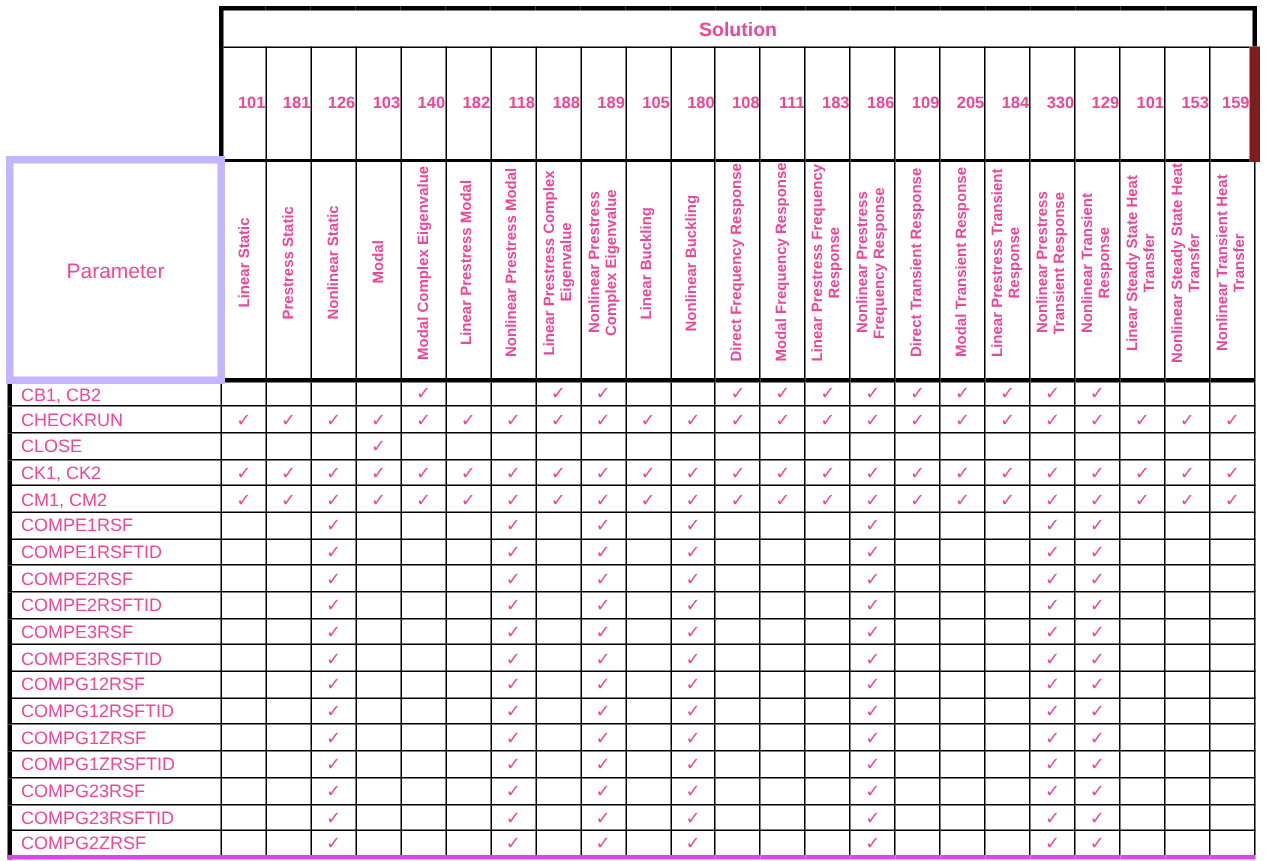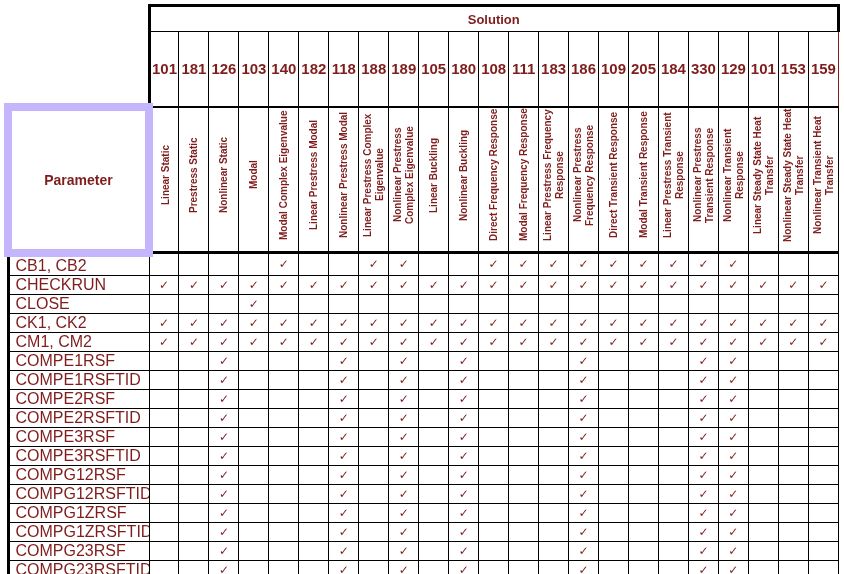--- a/index.html
+++ b/index.html
@@ -1,59 +1,59 @@
 <!DOCTYPE html>
 <html><head>
 <meta charset="utf-8">
 <style>
   html, body { margin:0; padding:0; background:#ffffff; }
   .page {
     position:relative; width:844px; height:574px; background:#ffffff;
-    font-family:"Liberation Sans", sans-serif; color:#7f1d1d; overflow:hidden;
+    font-family:"Liberation Sans", sans-serif; color:#ec4899; overflow:hidden;
   }
   table.matrix {
     position:absolute; left:4px; top:4px; width:836px;
     border-collapse:collapse; table-layout:fixed;
   }
   td { padding:0; overflow:hidden; }
   tr.r-solution { height:26px; }
   tr.r-numbers  { height:75px; }
   tr.r-labels   { height:146px; }
   tr.r-data     { height:17.7px; }
 
   td.blank-cell { border:none; background:#ffffff; }
   td.solution-cell {
     border:3px solid #000; border-bottom:1px solid #000;
     font-weight:bold; font-size:13px; text-align:center; vertical-align:middle;
   }
   td.num-cell {
     border:1px solid #000; border-bottom:2px solid #000;
-    font-weight:bold; font-size:15px; text-align:center; vertical-align:middle;
+    font-weight:bold; font-size:11px; text-align:right; vertical-align:middle;
   }
   td.num-first { border-left:3px solid #000; }
-  td.col-last  { border-right:1px solid #7f1d1d; }
+  td.col-last  { border-right:7px solid #7f1d1d; }
 
   td.param-cell {
-    border:8px solid #c4b5fd;
-    font-weight:bold; font-size:14px; text-align:center; vertical-align:middle;
+    border:5px solid #c4b5fd;
+    font-weight:normal; font-size:14px; text-align:center; vertical-align:middle;
   }
   td.rot-cell {
     border:1px solid #000; border-bottom:3px solid #000;
     vertical-align:bottom; text-align:center; padding-bottom:5px;
   }
   .rot-text {
     display:inline-block;
     writing-mode:vertical-rl; transform:rotate(180deg);
     font-weight:bold; font-size:10px; line-height:1.15;
     height:134px; white-space:normal;
   }
 
   td.label-cell {
     border:1px solid #000; border-left:3px solid #000;
-    font-size:16px; text-align:left; vertical-align:middle;
+    font-size:12px; text-align:left; vertical-align:middle;
     padding-left:6px; white-space:nowrap;
   }
   td.check-cell {
     border:1px solid #000; text-align:center; vertical-align:middle;
     font-size:12px; font-family:"DejaVu Sans", sans-serif;
   }
   tr.row-last td { border-bottom:3px solid #d946ef; }
 </style>
 </head>
 <body>

